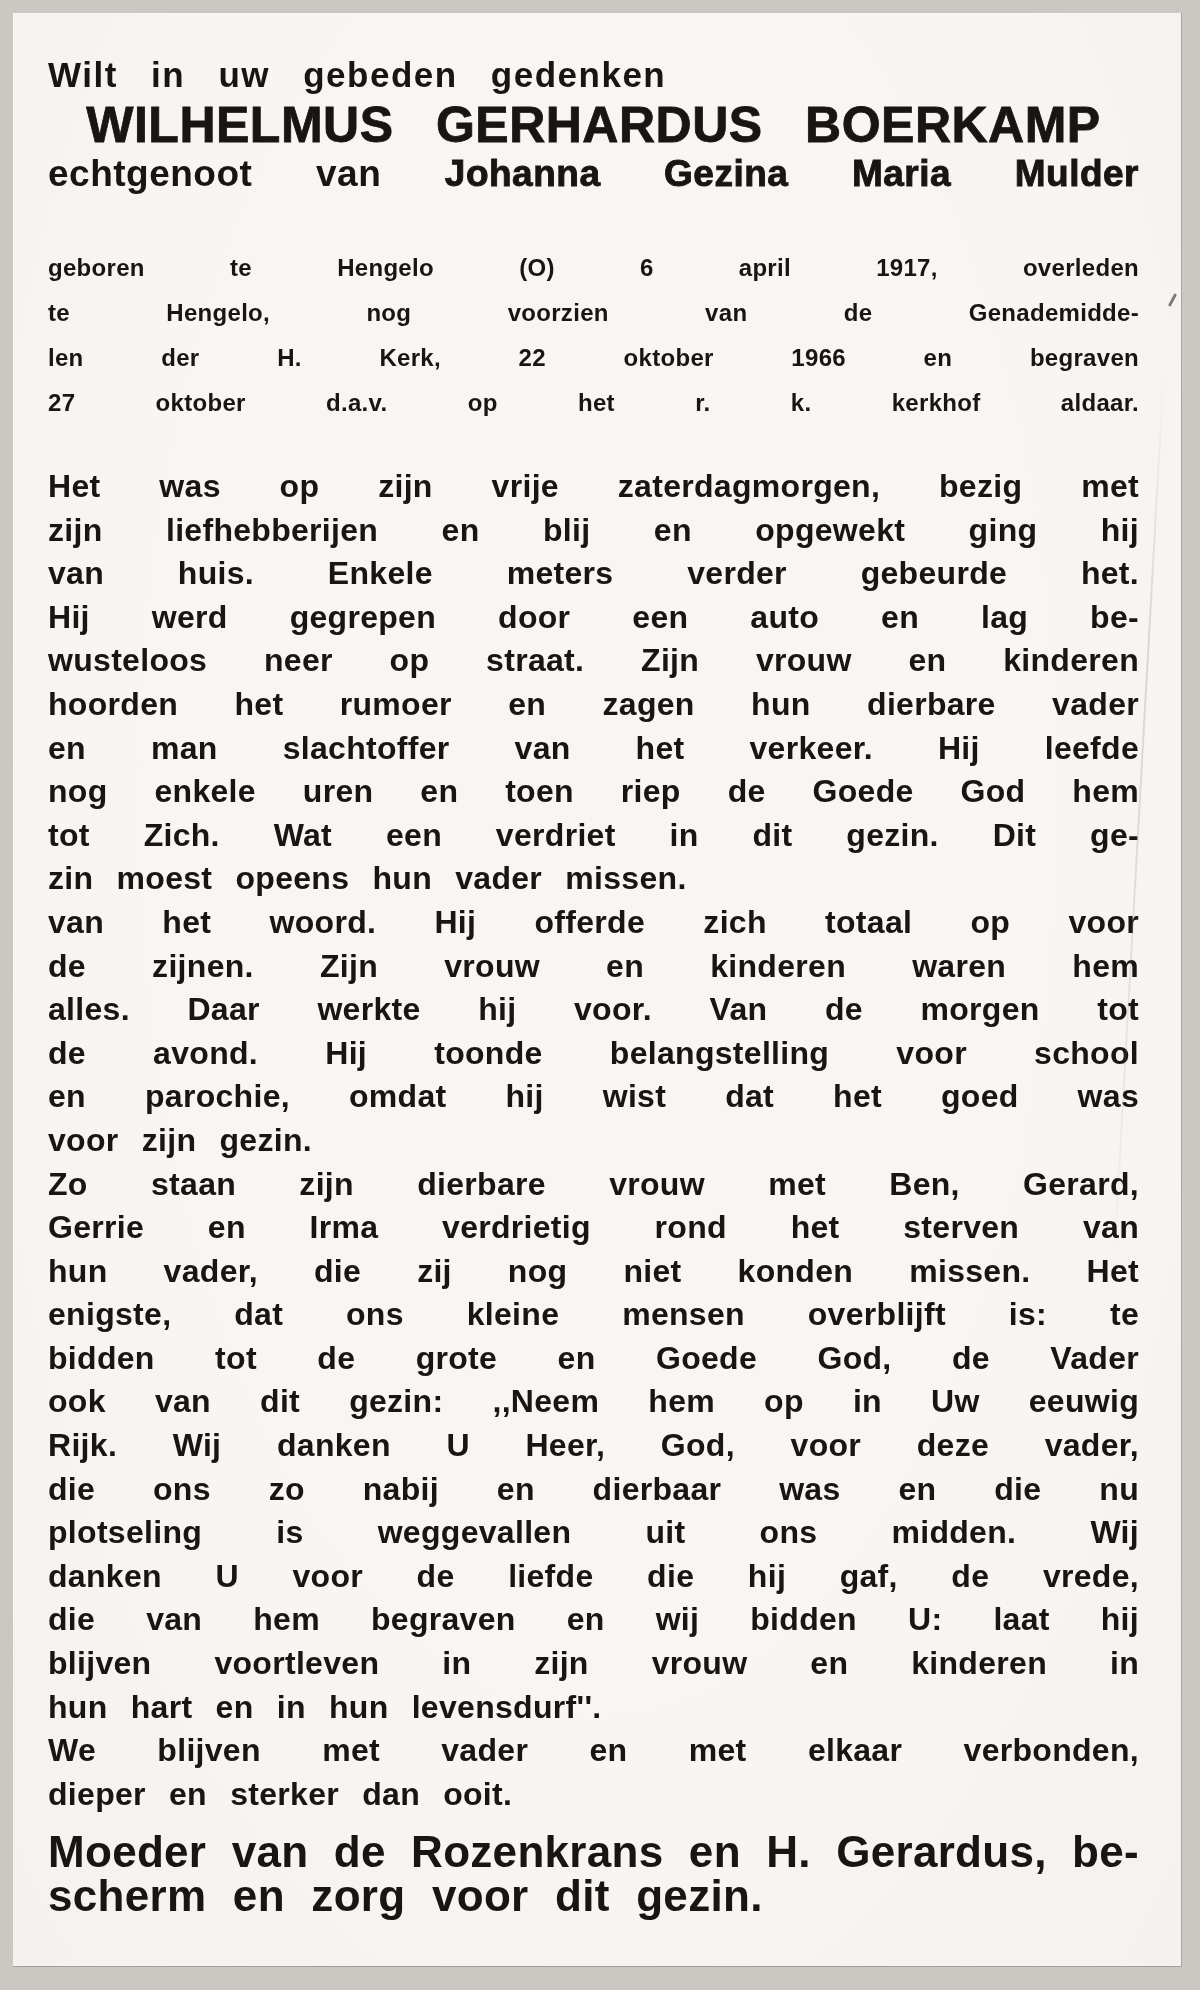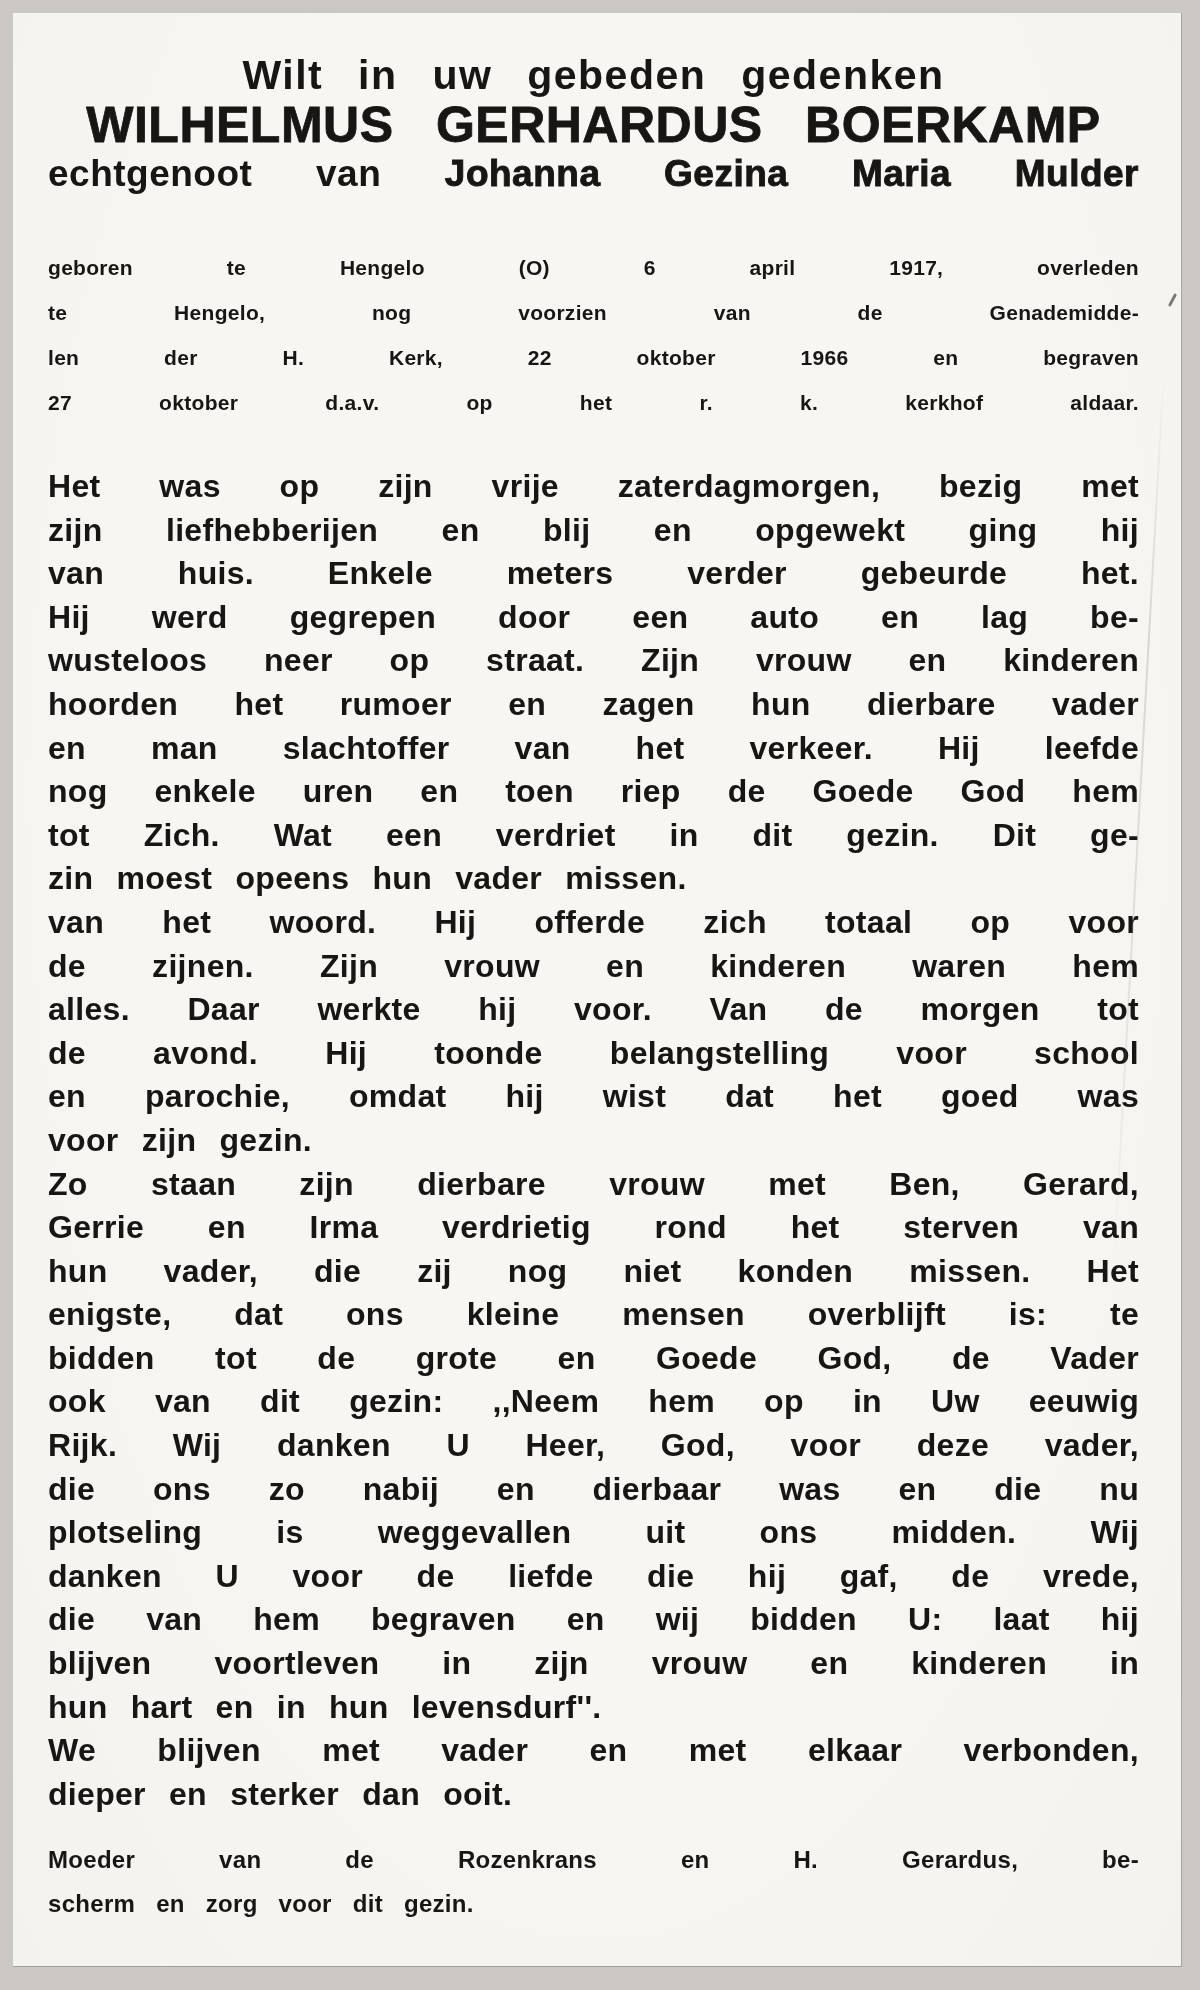--- a/index.html
+++ b/index.html
@@ -17,42 +17,41 @@
     box-sizing: border-box;
     padding: 0 42px 0 35px;
     background: radial-gradient(ellipse at 50% 40%, #f8f6f3 55%, #f4f2ee 100%);
     border-right: 1px solid #a9a5a1;
     border-bottom: 1px solid #a39f9b;
     color: var(--ink, #181614);
     font-weight: 700;
   }
   .title {
     margin-top: 42px;
-    font-size: 41px; line-height: 40px;
-    text-align: center;
+    font-size: 35px; line-height: 40px;
     word-spacing: 22px; letter-spacing: 1.5px;
   }
   .name {
     margin-top: 6px;
     font-size: 50px; line-height: 48px;
     text-align: center;
     word-spacing: 28px; letter-spacing: 0.5px;
     -webkit-text-stroke: 0.8px currentColor;
   }
   .spouse {
     margin-top: 4px;
     font-size: 37px; line-height: 42px;
     text-align: justify; text-align-last: justify;
     letter-spacing: 0.5px;
   }
   .spouse .heavy { -webkit-text-stroke: 0.9px currentColor; }
   .block { }
-  .vitals   { margin-top: 50px; font-size: 21px; line-height: 45px; }
+  .vitals   { margin-top: 50px; font-size: 24px; line-height: 45px; }
   .bodytext { margin-top: 40px; font-size: 32px; line-height: 43.6px; }
-  .closing  { margin-top: 22px; font-size: 24px; line-height: 44px; }
+  .closing  { margin-top: 14px; font-size: 44px; line-height: 44px; }
   .line {
     text-align: justify; text-align-last: justify;
     word-spacing: 2px; letter-spacing: 0.3px;
     text-justify: inter-word;
   }
   .line.end { text-align-last: left; word-spacing: 14px; }
   
   .tick {
     position: absolute; left: 1158px; top: 280px;
     width: 3px; height: 14px; border-radius: 2px;

